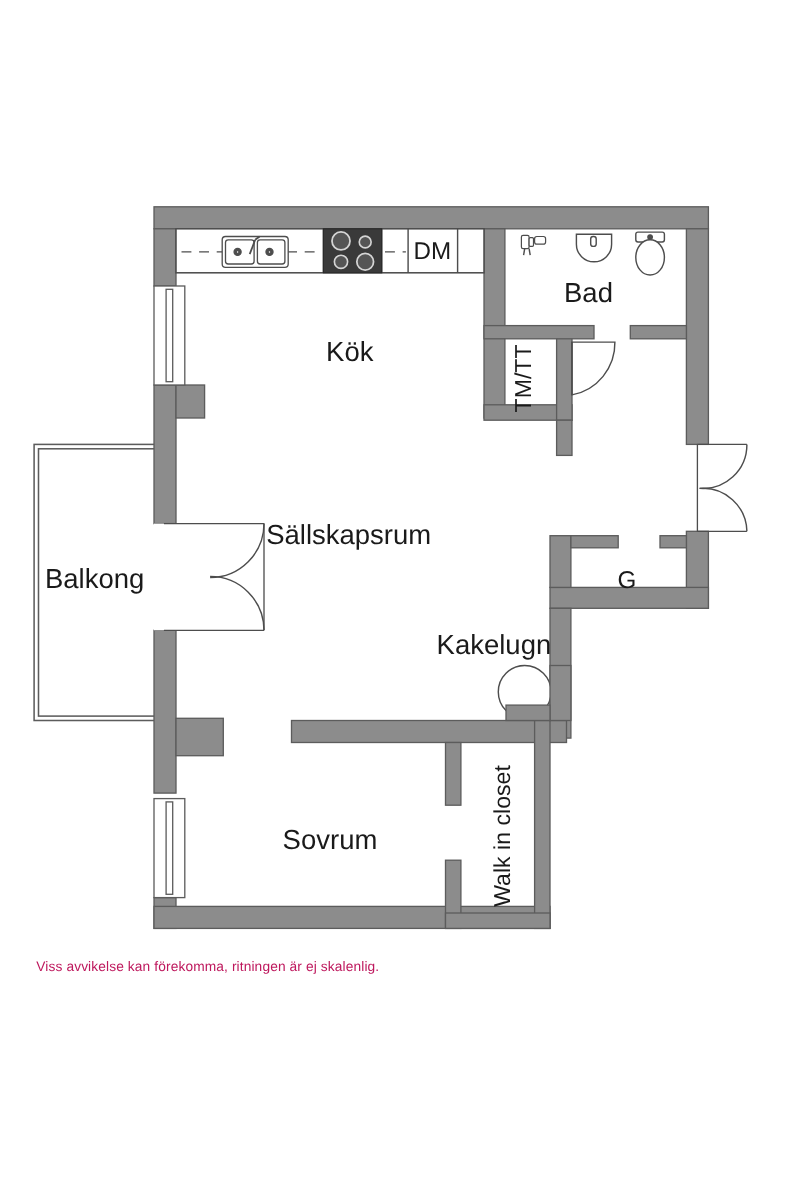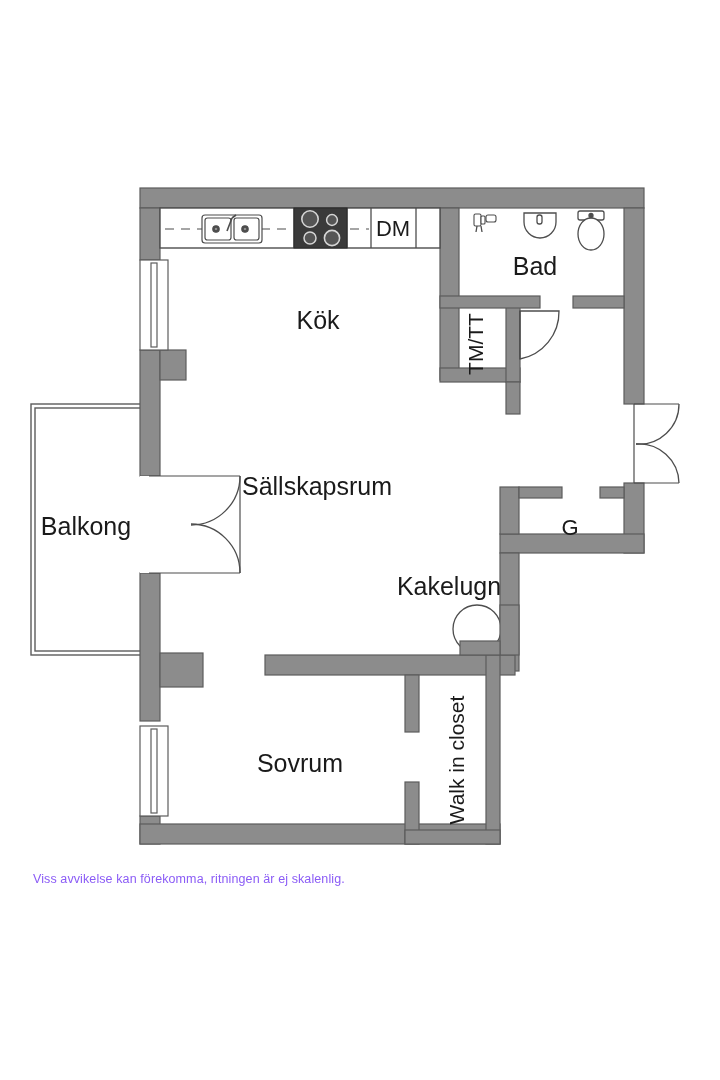--- a/index.html
+++ b/index.html
@@ -36,21 +36,21 @@
   }
   .room-label.tiny {
     font-size: 21px;
   }
   .disclaimer {
     position: absolute;
     left: 33px;
     top: 872px;
     font-family: "Liberation Sans", sans-serif;
     font-size: 12.5px;
-    color: #8b5cf6;
+    color: #be185d;
     letter-spacing: 0.1px;
     white-space: nowrap;
   }
 </style>
 </head>
 <body>
 
 <div id="floorplan-page">
 
   <svg id="plan-svg" width="720" height="1080" viewBox="0 0 720 1080">

